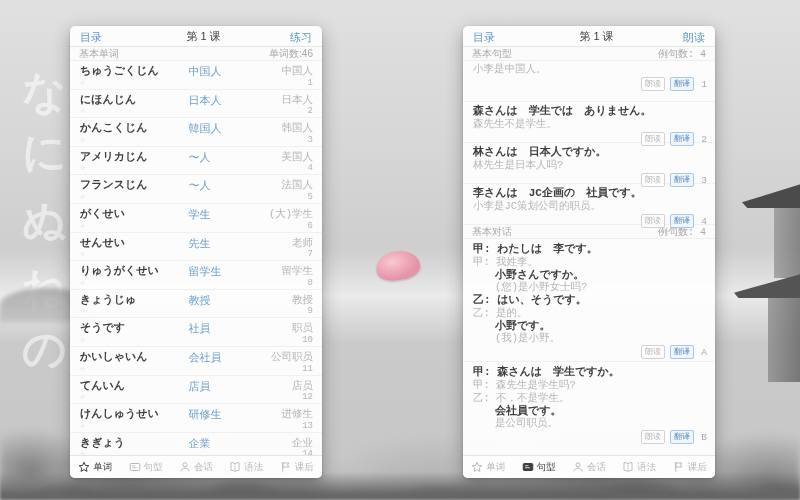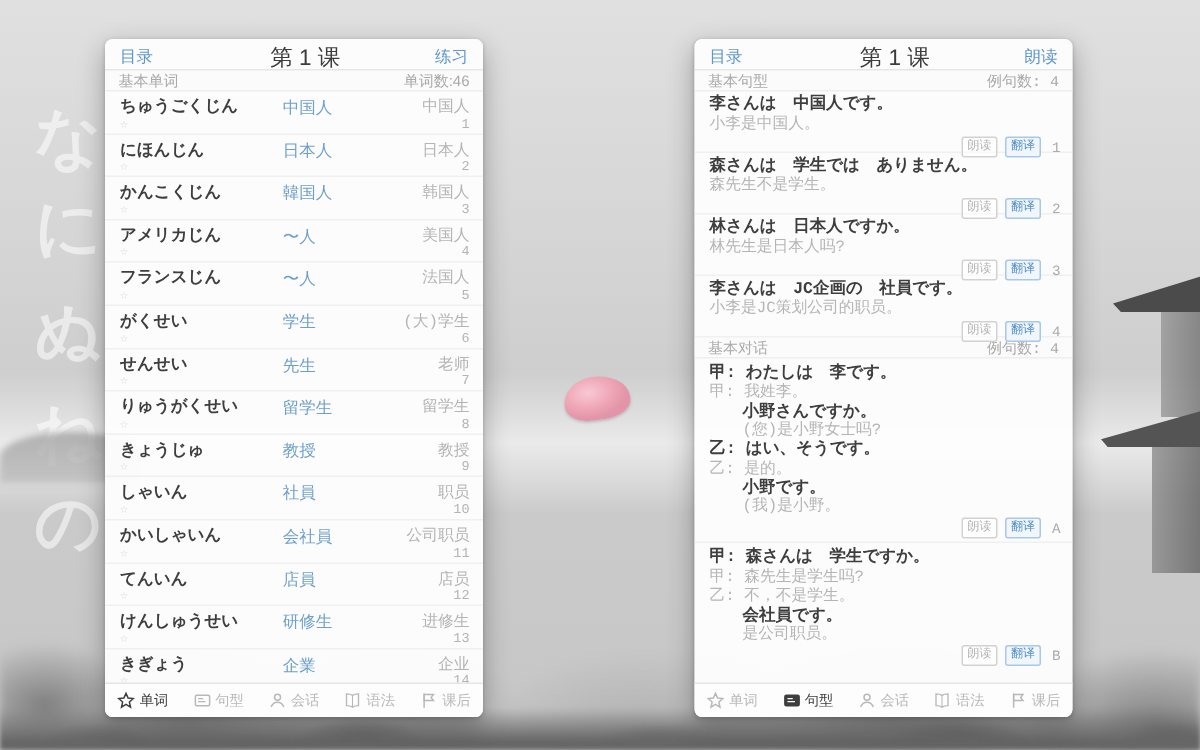--- a/index.html
+++ b/index.html
@@ -49,21 +49,21 @@
   
   .panel{
     position:absolute;top:26px;width:252px;height:452px;
     background:rgba(253,253,253,.97);border-radius:5px;overflow:hidden;
     box-shadow:0 6px 18px rgba(0,0,0,.30),0 1px 3px rgba(0,0,0,.18);
     display:flex;flex-direction:column;
   }
   .panel.left{left:70px;}
   .panel.right{left:463px;}
   .nav{position:relative;height:20px;flex:none;border-bottom:1px solid #e6e6e6;}
-  .nav-title{position:absolute;left:0;right:0;top:3px;text-align:center;font-size:15px;color:#3c3c3c;padding-left:15px;}
+  .nav-title{position:absolute;left:0;right:0;top:3px;text-align:center;font-size:11px;color:#3c3c3c;padding-left:15px;}
   .nav-btn{position:absolute;top:4px;font-size:11px;color:#5f97cc;cursor:pointer;}
   .nav-btn.l{left:10px;}.nav-btn.r{right:10px;}
   .sec{height:13px;flex:none;display:flex;justify-content:space-between;align-items:center;
     padding:0 9px;font-size:10px;color:#a9a9a9;background:#fbfbfb;border-bottom:1px solid #eeeeee;}
   .content{flex:1;overflow:hidden;display:flex;flex-direction:column;font-family:Liberation Mono, monospace;}
   
   .wrow{position:relative;height:27.6px;flex:none;border-bottom:1px solid #f0f0f0;}
   .kana{position:absolute;left:10px;top:2px;font-size:11px;font-weight:bold;color:#3e3e3e;}
   .star{position:absolute;left:10px;bottom:1px;font-size:9px;line-height:1;color:#d5d5d5;cursor:pointer;}
   .kanji{position:absolute;left:47%;top:3px;font-size:11px;color:#6d9fcb;}
@@ -182,21 +182,21 @@
         <span class="wnum">8</span>
       </div>
       <div class="wrow">
         <span class="kana">きょうじゅ</span>
         <span class="star">☆</span>
         <span class="kanji">教授</span>
         <span class="wcn">教授</span>
         <span class="wnum">9</span>
       </div>
       <div class="wrow">
-        <span class="kana">しゃいん</span>
+        <span class="kana">そうです</span>
         <span class="star">☆</span>
         <span class="kanji">社員</span>
         <span class="wcn">职员</span>
         <span class="wnum">10</span>
       </div>
       <div class="wrow">
         <span class="kana">かいしゃいん</span>
         <span class="star">☆</span>
         <span class="kanji">会社員</span>
         <span class="wcn">公司职员</span>
@@ -278,21 +278,20 @@
     <span class="nav-title">第 1 课</span>
     <span class="nav-btn r">朗读</span>
   </div>
   <div class="content">
     <div class="sec">
       <span>基本句型</span>
       <span>例句数: 4</span>
     </div>
     <div id="sentence-list">
         <div class="sitem">
-          <div class="sjp">李さんは　中国人です。</div>
           <div class="scn">小李是中国人。</div>
           <div class="btnrow">
             <span class="btn gray">朗读</span>
             <span class="btn blue">翻译</span>
             <span class="snum">1</span>
           </div>
         </div>
         <div class="sitem">
           <div class="sjp">森さんは　学生では　ありません。</div>
           <div class="scn">森先生不是学生。</div>

